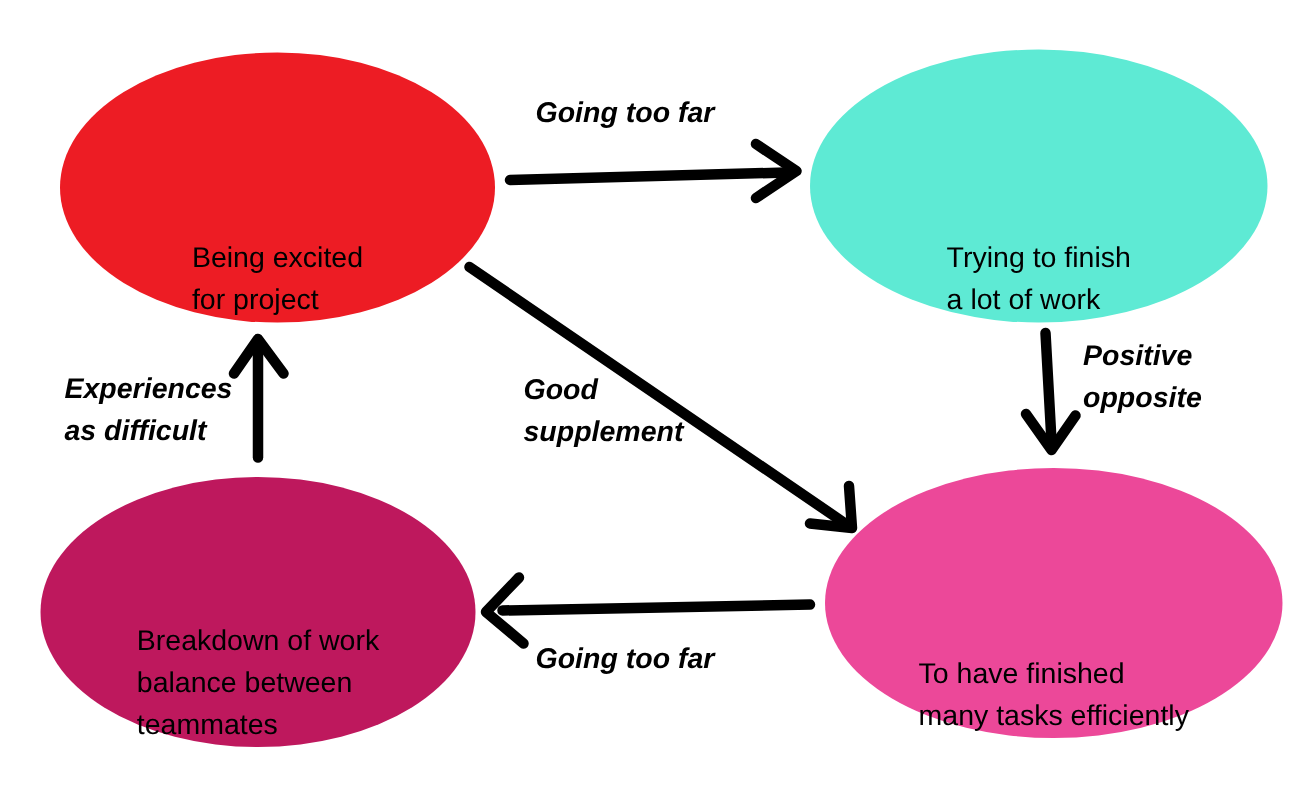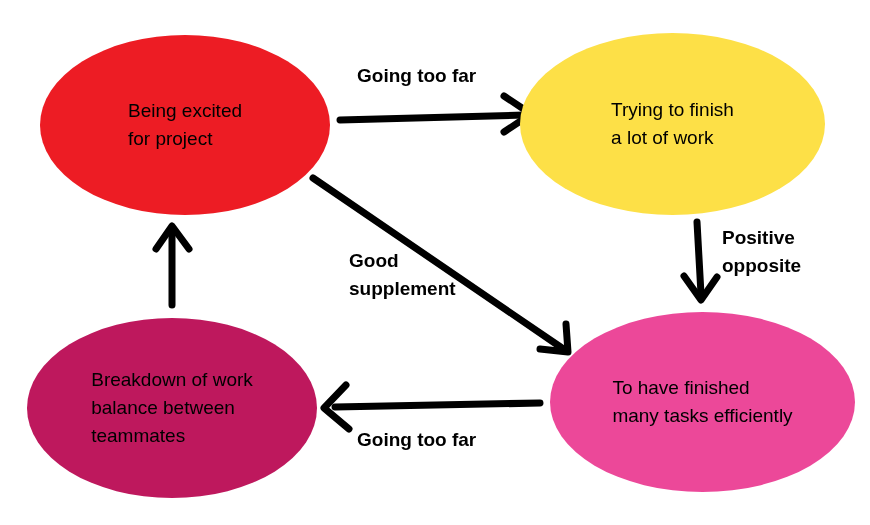--- a/index.html
+++ b/index.html
@@ -20,46 +20,47 @@
     left: 0;
     top: 0;
     width: 870px;
     height: 525px;
     pointer-events: none;
   }
   .node {
     position: absolute;
     border-radius: 50%;
     display: flex;
-    align-items: center;
+    align-items: flex-end;
     justify-content: center;
     text-align: left;
     white-space: pre-line;
     font-size: 19px;
     line-height: 28px;
     color: #000000;
   }
   .node-excited {
     left: 40px;  top: 35px;  width: 290px; height: 180px;
     background: #ed1c24;
   }
   .node-finish {
-    left: 520px; top: 33px;  width: 305px; height: 182px;
-    background: #fde047;
+    left: 540px; top: 33px;  width: 305px; height: 182px;
+    background: #5eead4;
   }
   .node-finished {
     left: 550px; top: 312px; width: 305px; height: 180px;
     background: #ec4899;
   }
   .node-breakdown {
     left: 27px;  top: 318px; width: 290px; height: 180px;
     background: #be185d;
   }
   .edge-label {
     position: absolute;
+    font-style: italic;
     font-weight: bold;
     font-size: 19px;
     line-height: 28px;
     color: #000000;
     white-space: pre-line;
   }
   .label-going-top    { left: 357px; top: 62px;  }
   .label-positive     { left: 722px; top: 224px; }
   .label-good         { left: 349px; top: 247px; }
   .label-experiences  { left: 43px;  top: 246px; }
@@ -117,14 +118,16 @@
   <div class="edge-label label-going-top">Going too far</div>
 
   <div class="edge-label label-good">Good
 supplement</div>
 
   <div class="edge-label label-positive">Positive
 opposite</div>
 
   <div class="edge-label label-going-bottom">Going too far</div>
 
+  <div class="edge-label label-experiences">Experiences
+as difficult</div>
 
 </div>
 
 </body></html>

